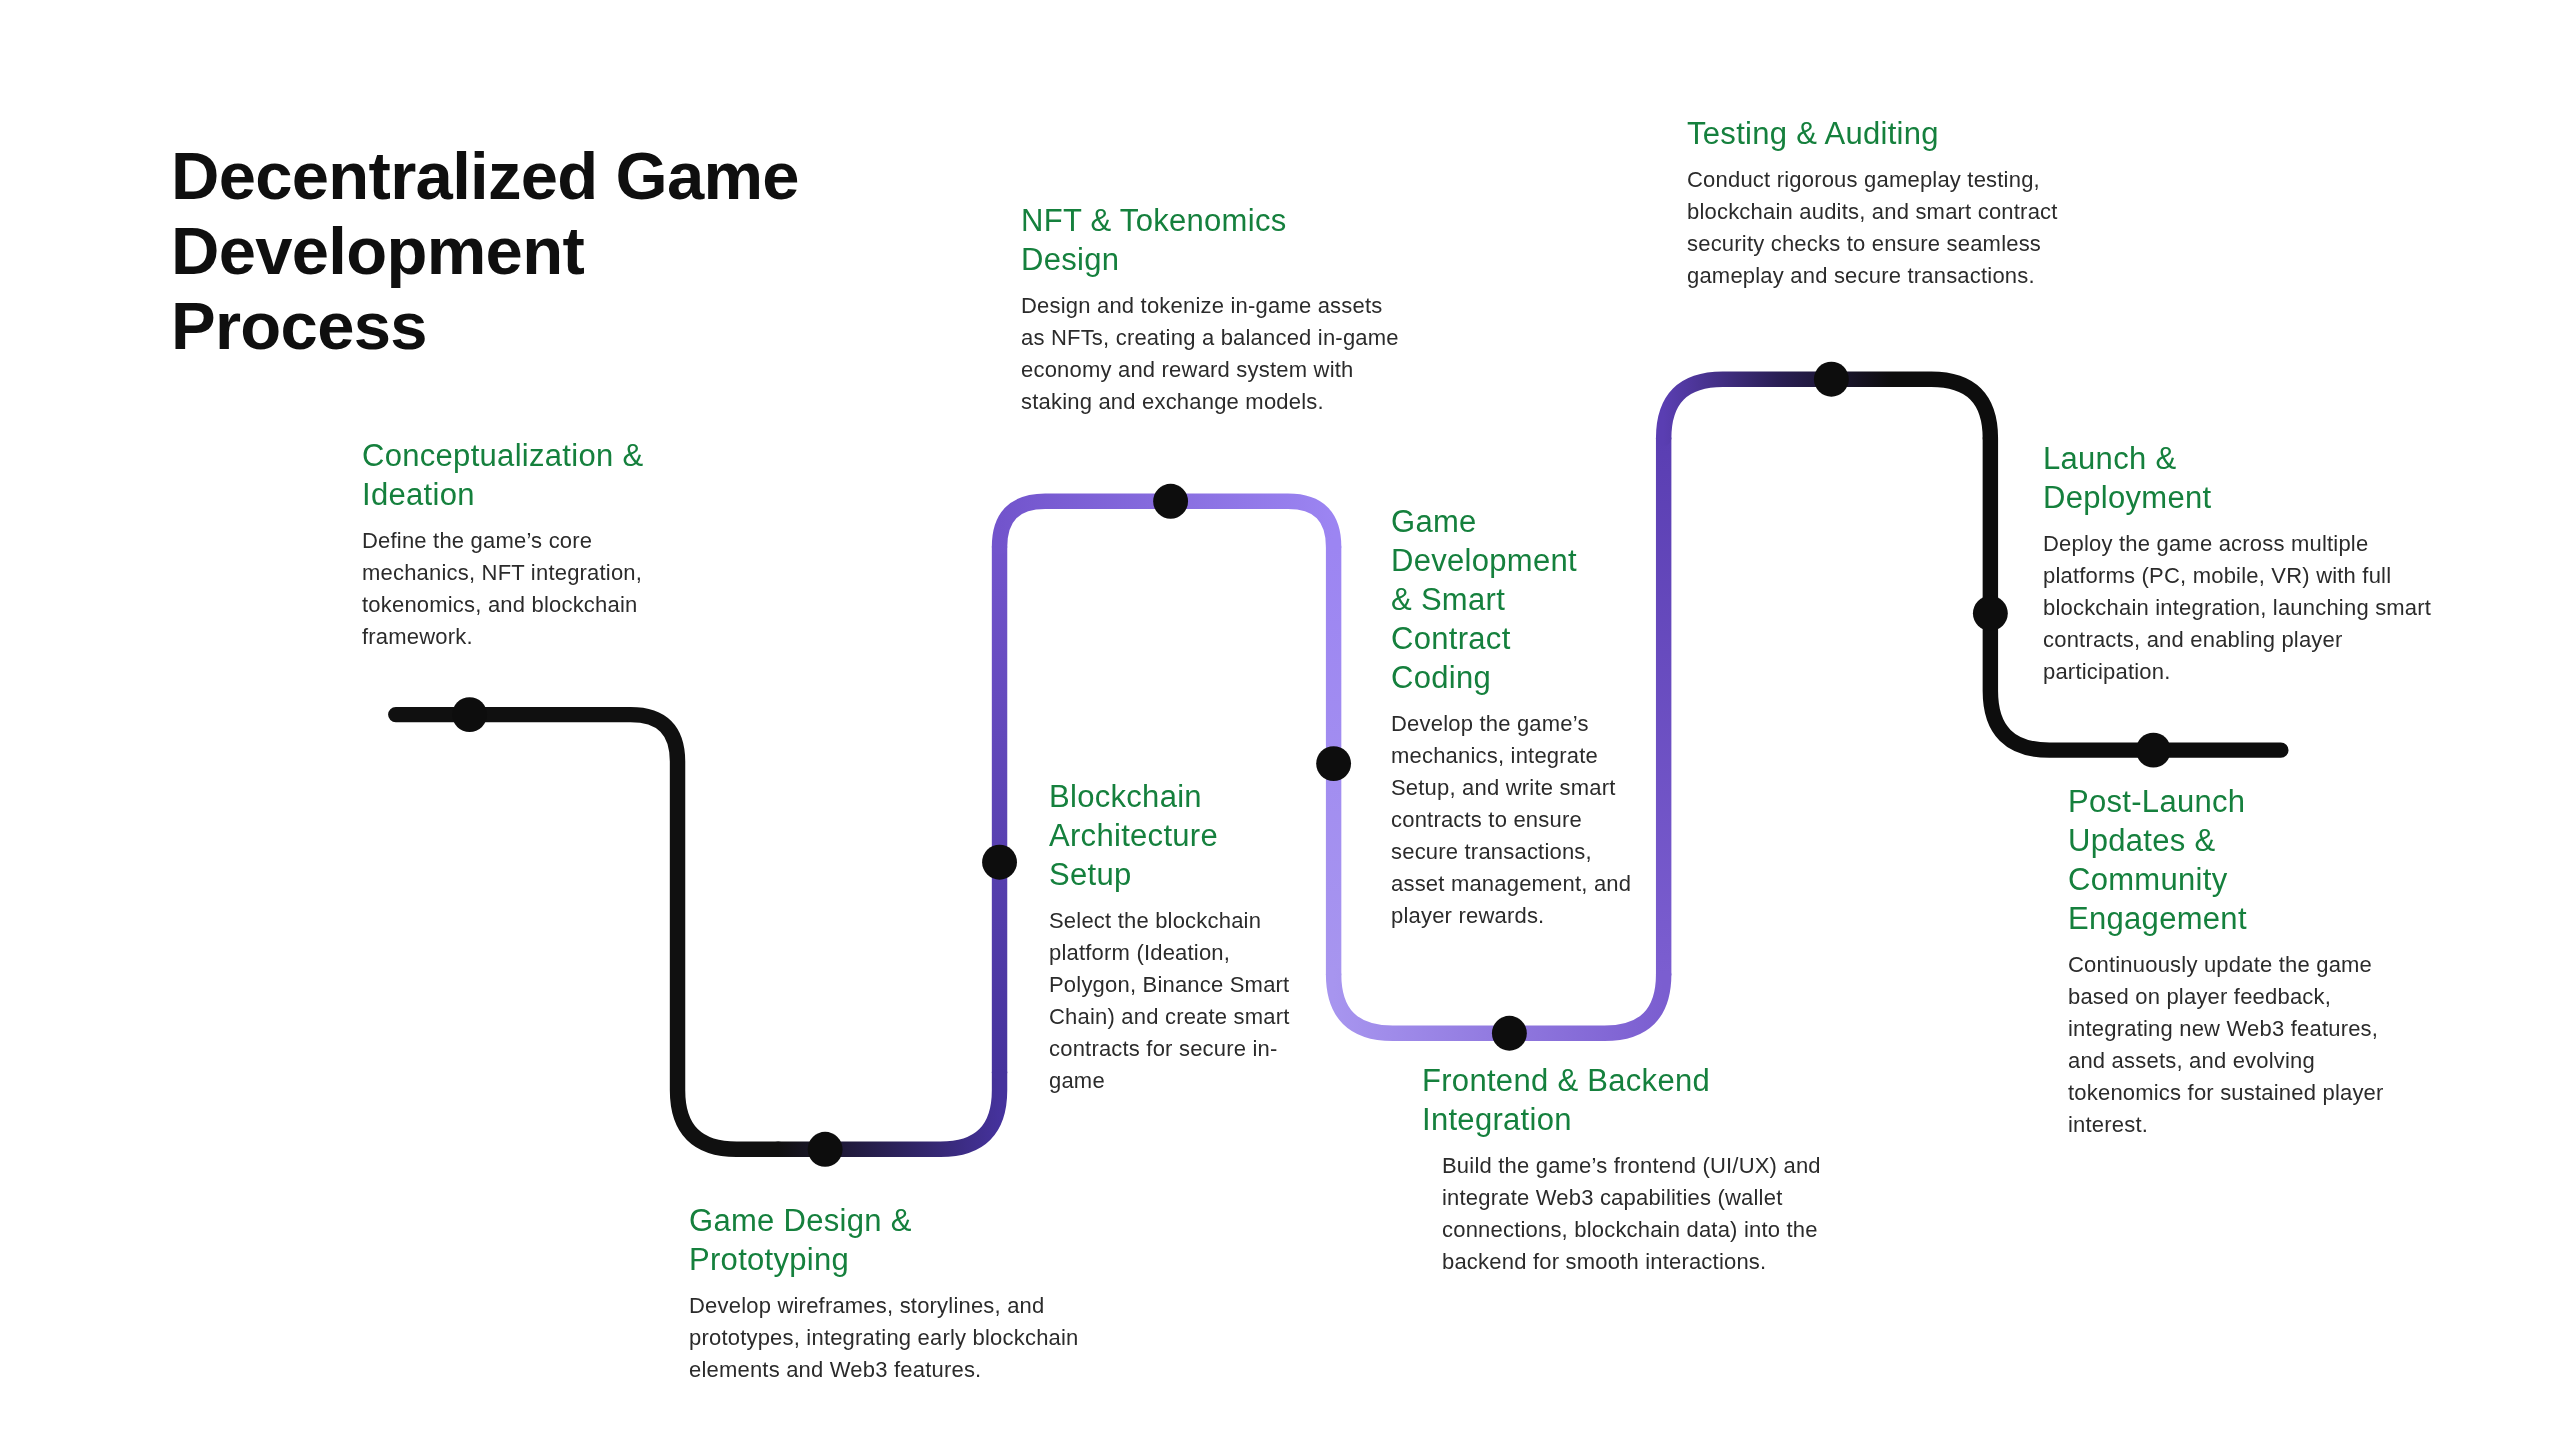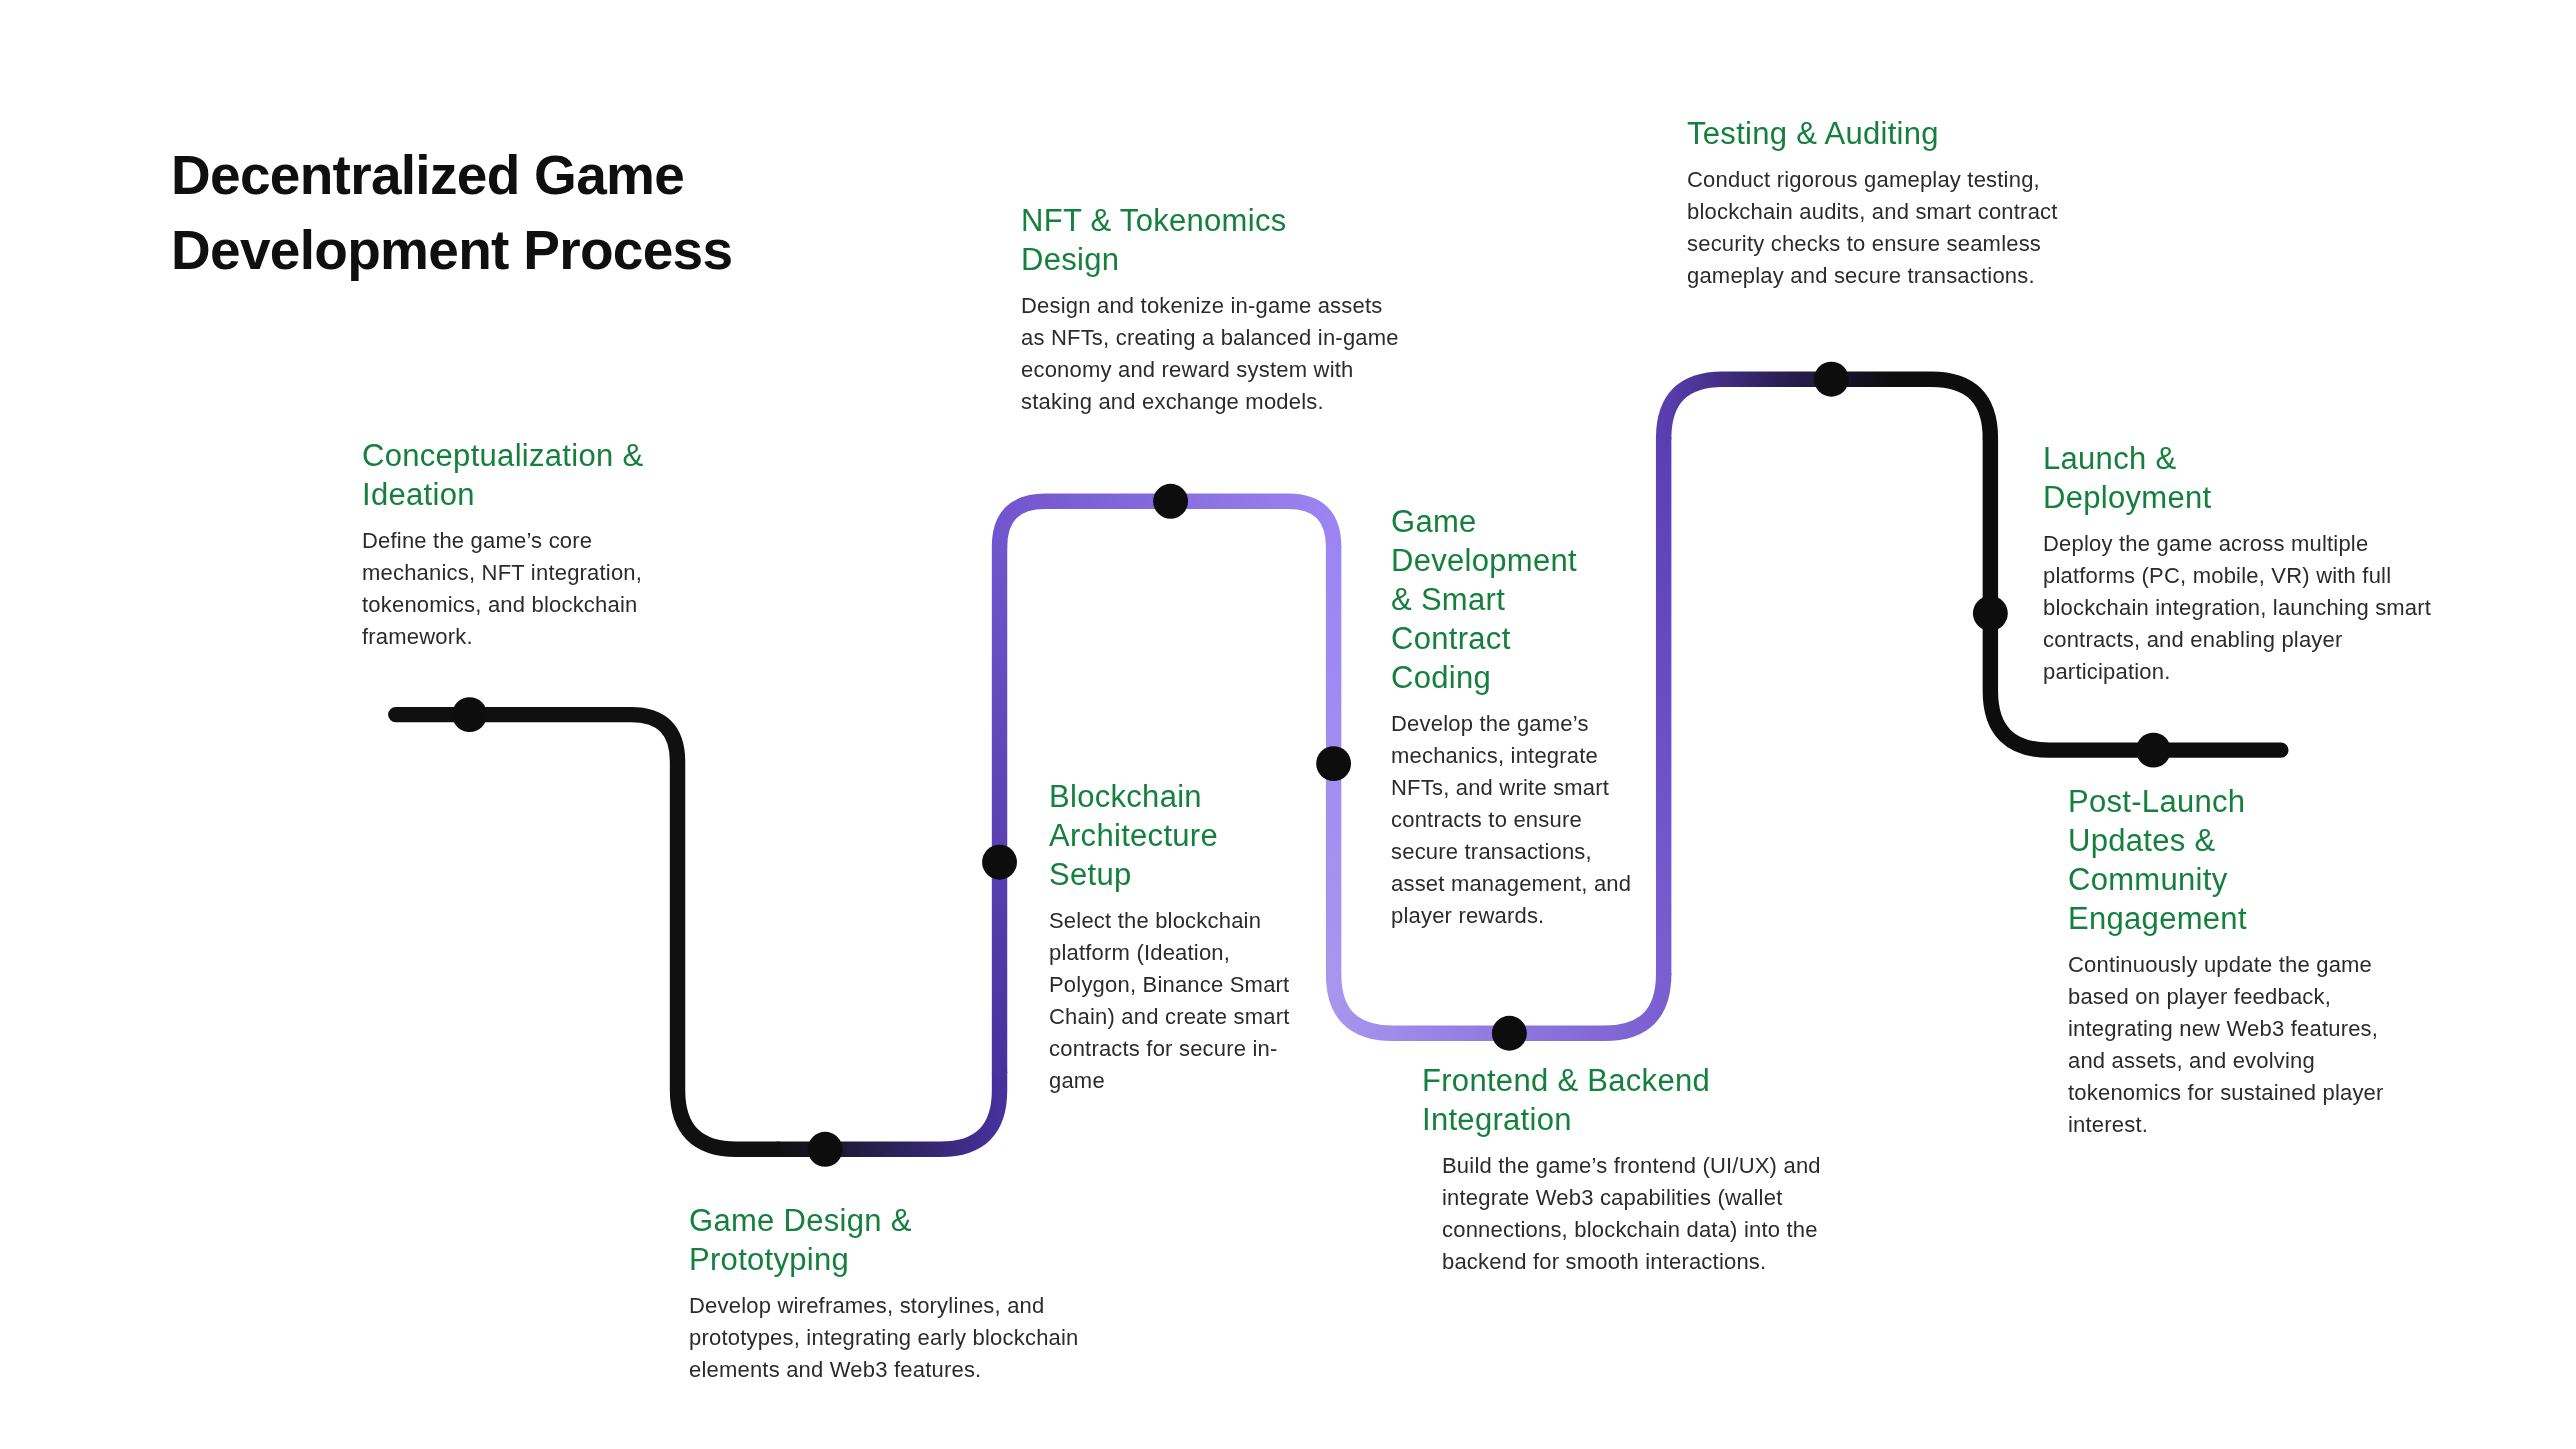--- a/index.html
+++ b/index.html
@@ -8,21 +8,21 @@
     width:2576px;height:1450px;
     background:#ffffff;
     font-family:"Liberation Sans", sans-serif;
     overflow:hidden;
   }
   #flow-svg{position:absolute;left:0;top:0;}
   .page-title{
     position:absolute;
     left:171px;top:138px;
     width:671px;
-    font-size:55px;
+    font-size:67px;
     line-height:75px;
     font-weight:bold;
     letter-spacing:-0.7px;
     color:#0f0f0f;
     margin:0;
   }
   .stage{position:absolute;}
   .stage-title{
     margin:0 0 10.7px 0;
     font-size:31px;
@@ -120,21 +120,21 @@
     <p class="stage-desc" style="width:268px;">Select the blockchain platform (Ideation, Polygon, Binance Smart Chain) and create smart contracts for secure in-game</p>
   </div>
 
   <div class="stage" style="left:1021px;top:201px;">
     <h2 class="stage-title" style="max-width:335px;">NFT &amp; Tokenomics Design</h2>
     <p class="stage-desc" style="width:389px;">Design and tokenize in-game assets as NFTs, creating a balanced in-game economy and reward system with staking and exchange models.</p>
   </div>
 
   <div class="stage" style="left:1391px;top:502px;">
     <h2 class="stage-title" style="max-width:211px;">Game Development &amp; Smart Contract Coding</h2>
-    <p class="stage-desc" style="width:241px;">Develop the game’s mechanics, integrate NFTs, and write smart contracts to ensure secure transactions, asset management, and player rewards.</p>
+    <p class="stage-desc" style="width:241px;">Develop the game’s mechanics, integrate Setup, and write smart contracts to ensure secure transactions, asset management, and player rewards.</p>
   </div>
 
   <div class="stage" style="left:1422px;top:1061px;">
     <h2 class="stage-title" style="max-width:349px;">Frontend &amp; Backend Integration</h2>
     <p class="stage-desc" style="width:423px;margin-left:20px;">Build the game’s frontend (UI/UX) and integrate Web3 capabilities (wallet connections, blockchain data) into the backend for smooth interactions.</p>
   </div>
 
   <div class="stage" style="left:1687px;top:114px;">
     <h2 class="stage-title" style="max-width:470px;">Testing &amp; Auditing</h2>
     <p class="stage-desc" style="width:376px;">Conduct rigorous gameplay testing, blockchain audits, and smart contract security checks to ensure seamless gameplay and secure transactions.</p>

